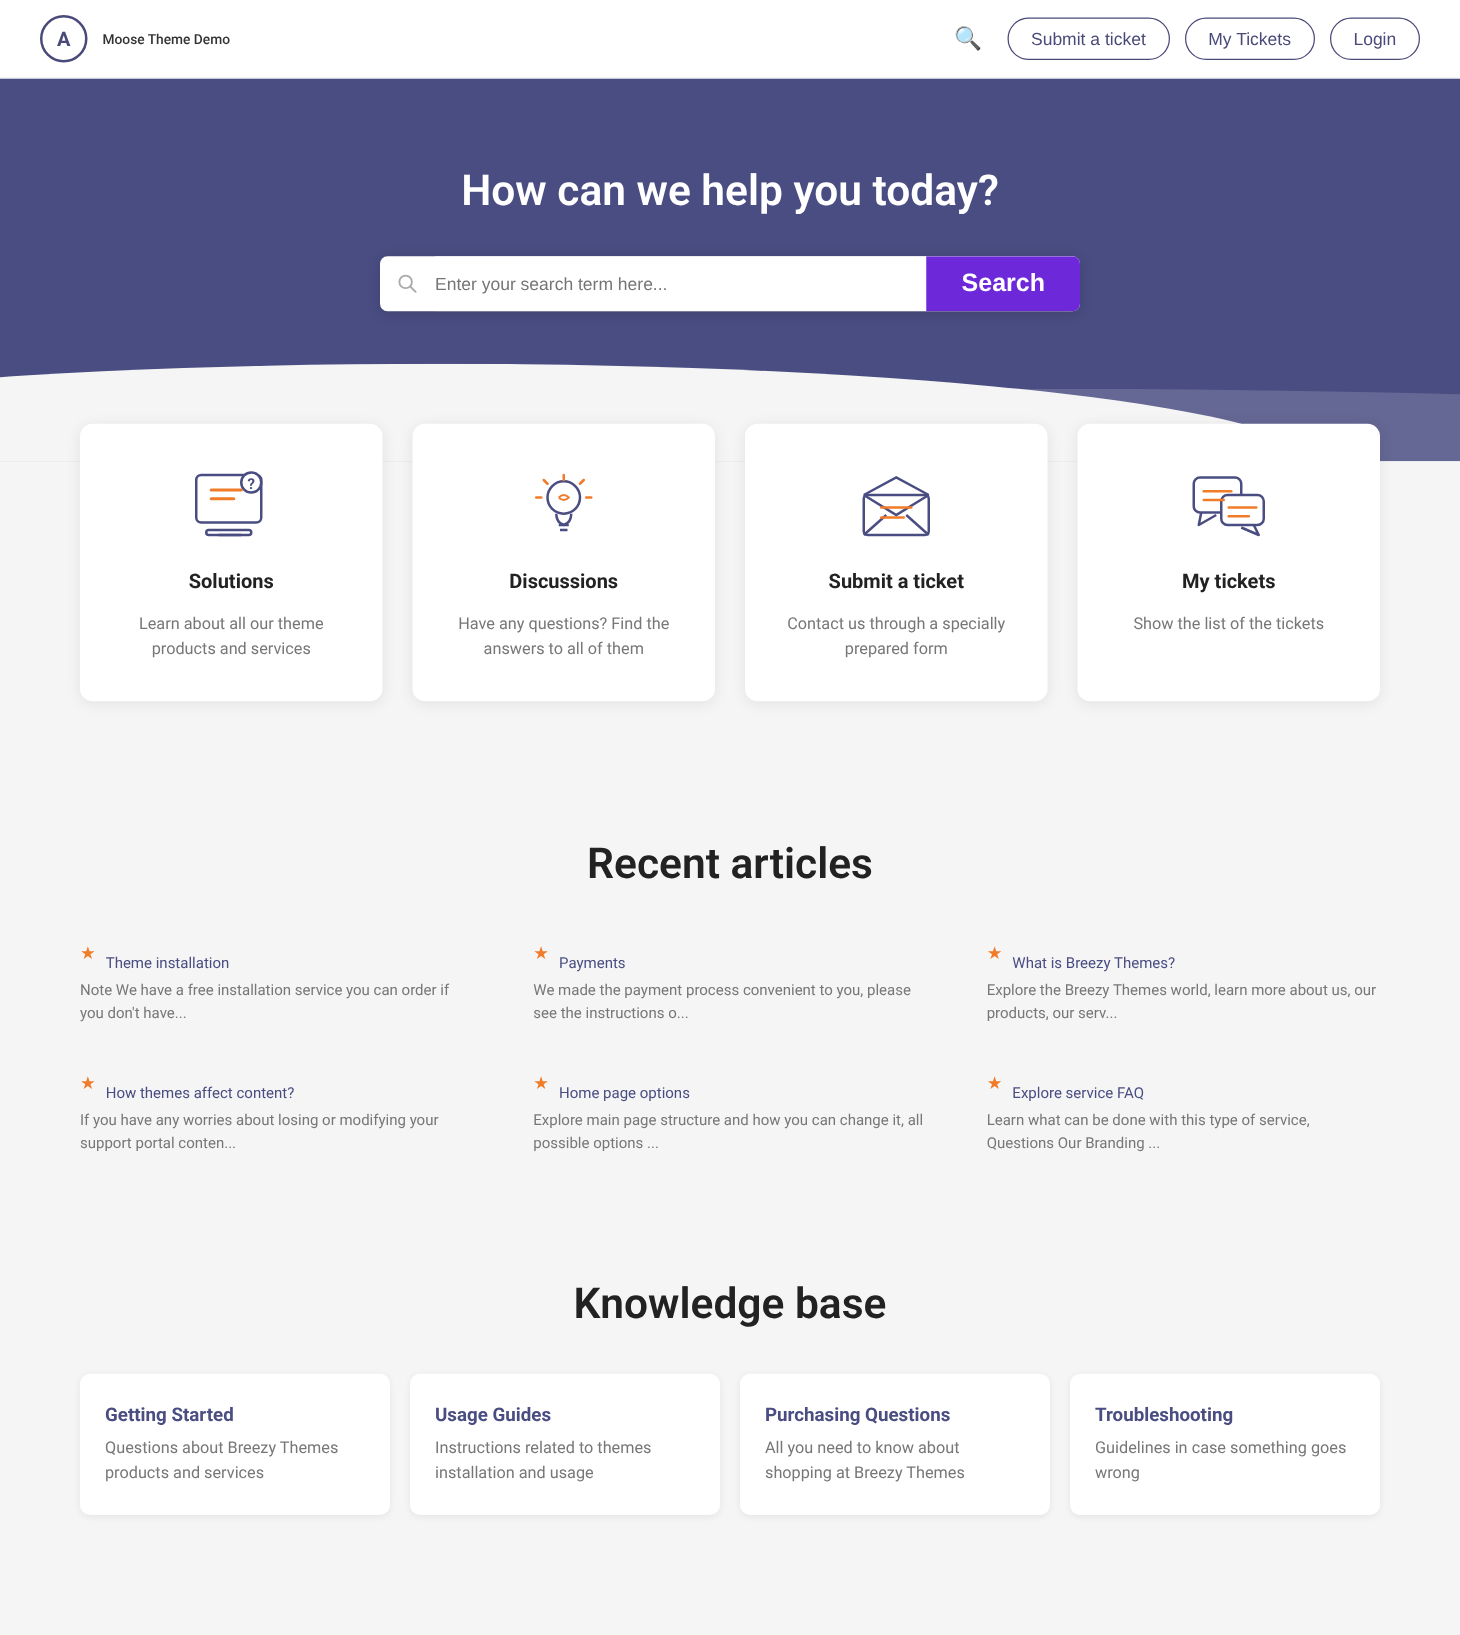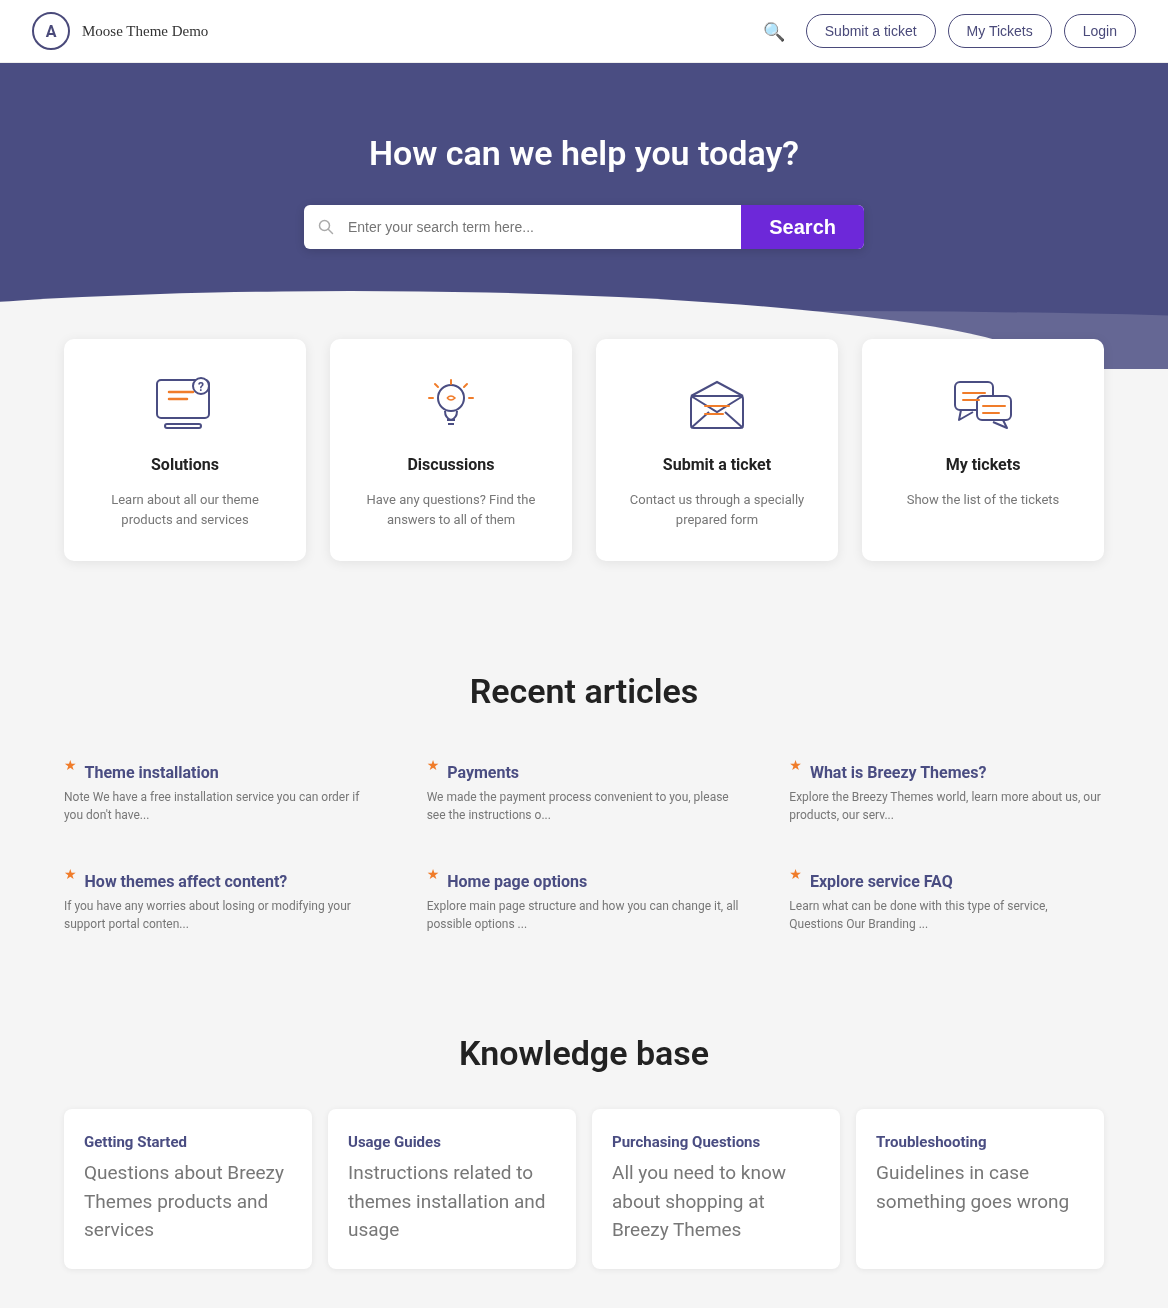--- a/index.html
+++ b/index.html
@@ -15,21 +15,21 @@
     }
     .logo-circle {
       width: 38px; height: 38px;
       border-radius: 50%;
       border: 2px solid #4a4a7a;
       display: flex; align-items: center; justify-content: center;
       font-weight: bold; color: #4a4a7a; font-size: 16px;
       margin-right: 12px;
     }
     .site-title {
-      font-size: 15px; color: #333; font-weight: 500; font-family: Liberation Serif, serif;
+      font-size: 11px; color: #333; font-weight: 500;
     }
     .header-nav {
       margin-left: auto;
       display: flex; align-items: center; gap: 12px;
     }
     .header-search-icon {
       font-size: 18px; color: #555; cursor: pointer; margin-right: 8px;
     }
     .header-btn {
       padding: 8px 18px;
@@ -168,22 +168,22 @@
       cursor: pointer;
     }
     .article-title-row {
       display: flex;
       align-items: center;
       gap: 8px;
       margin-bottom: 6px;
     }
     .star-icon { color: #f07c2a; font-size: 14px; }
     .article-title {
-      font-size: 16px;
-      font-weight: 700;
+      font-size: 12px;
+      font-weight: 400;
       color: #4a4d82;
       margin-top: 16px;
     }
     .article-excerpt {
       font-size: 12px;
       color: #777;
       line-height: 1.5;
     }
 
     
@@ -206,21 +206,21 @@
       cursor: pointer;
       transition: box-shadow 0.2s;
     }
     .kb-card-title {
       font-size: 15px;
       font-weight: 700;
       color: #4a4d82;
       margin-bottom: 8px;
     }
     .kb-card-desc {
-      font-size: 19px;
+      font-size: 13px;
       color: #777;
       line-height: 1.5;
     }
 
     
     svg { display: block; }
   </style>
 </head>
 <body>
 

